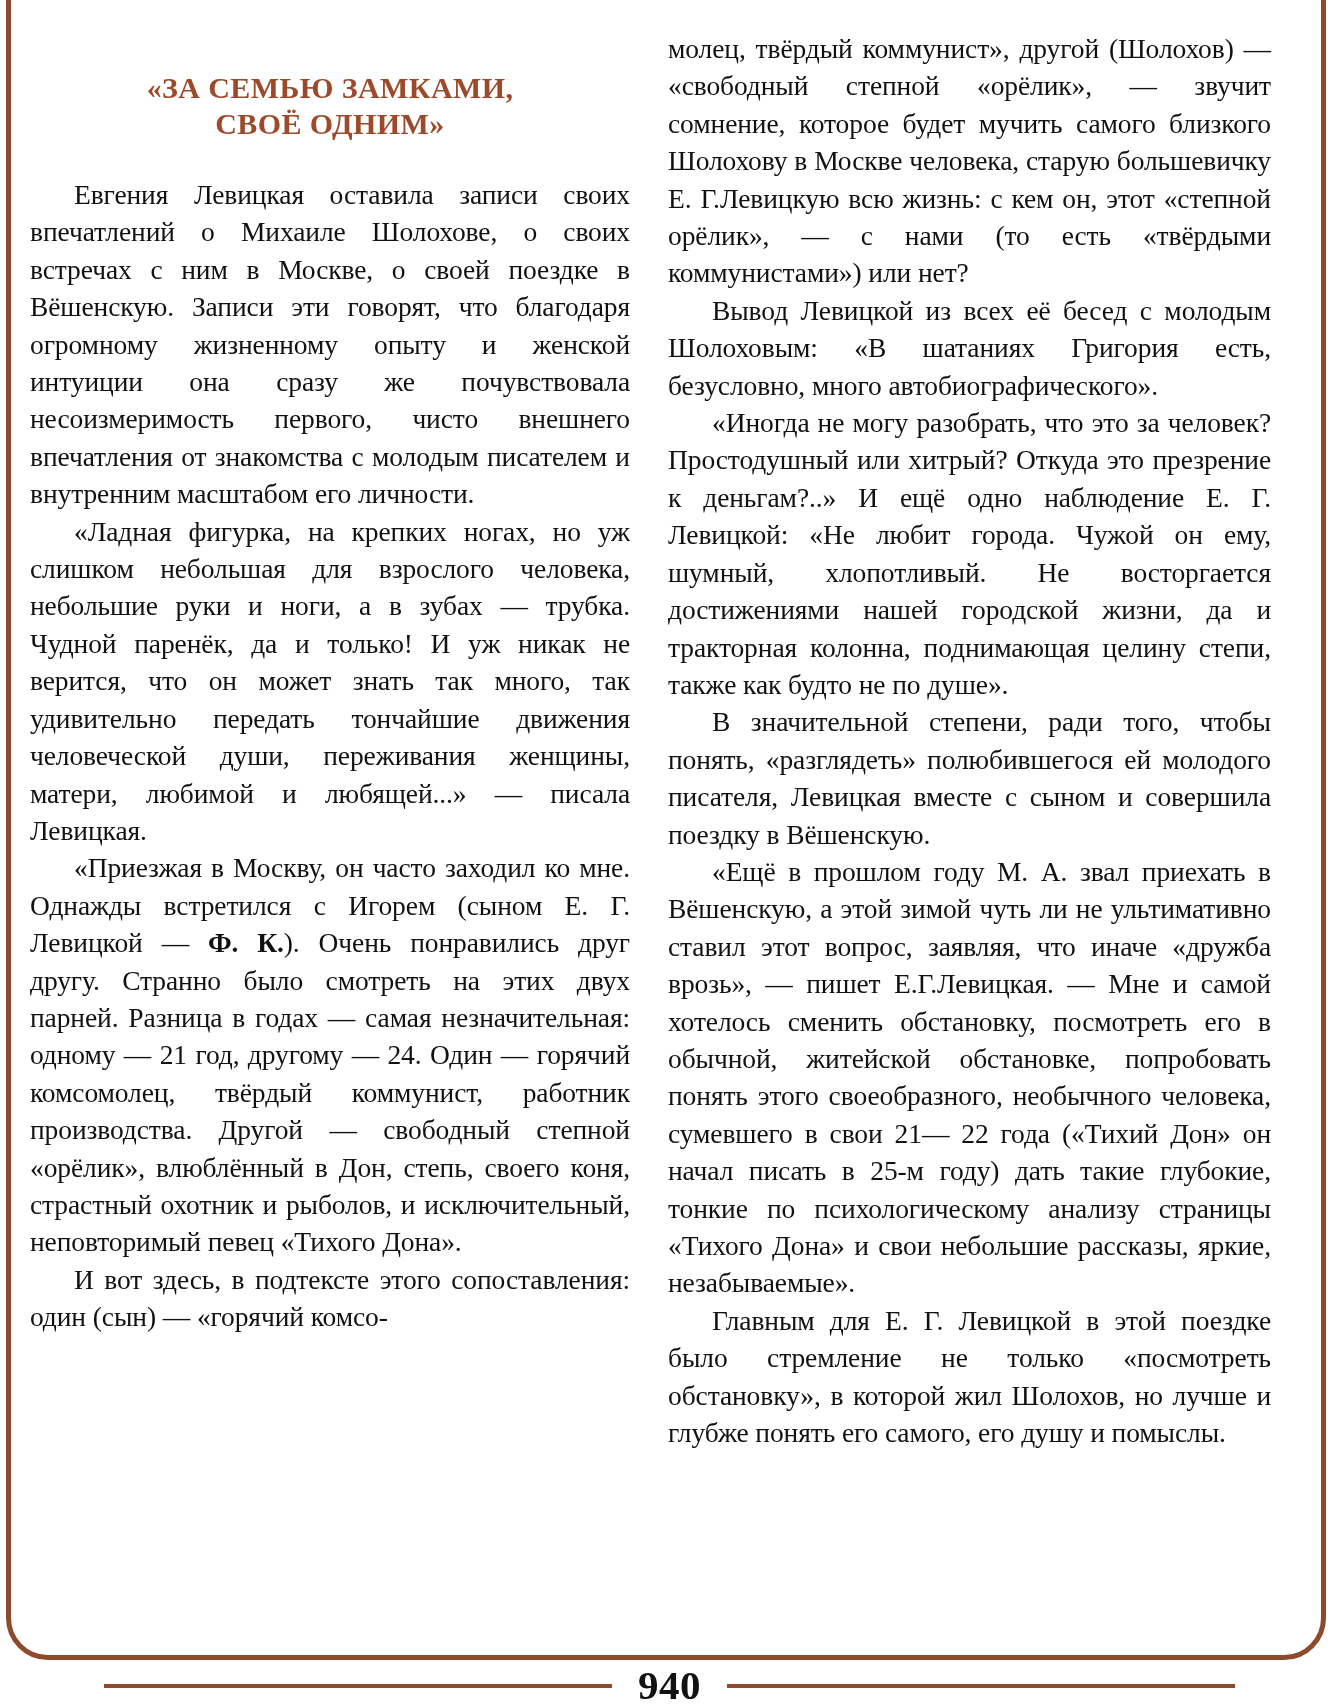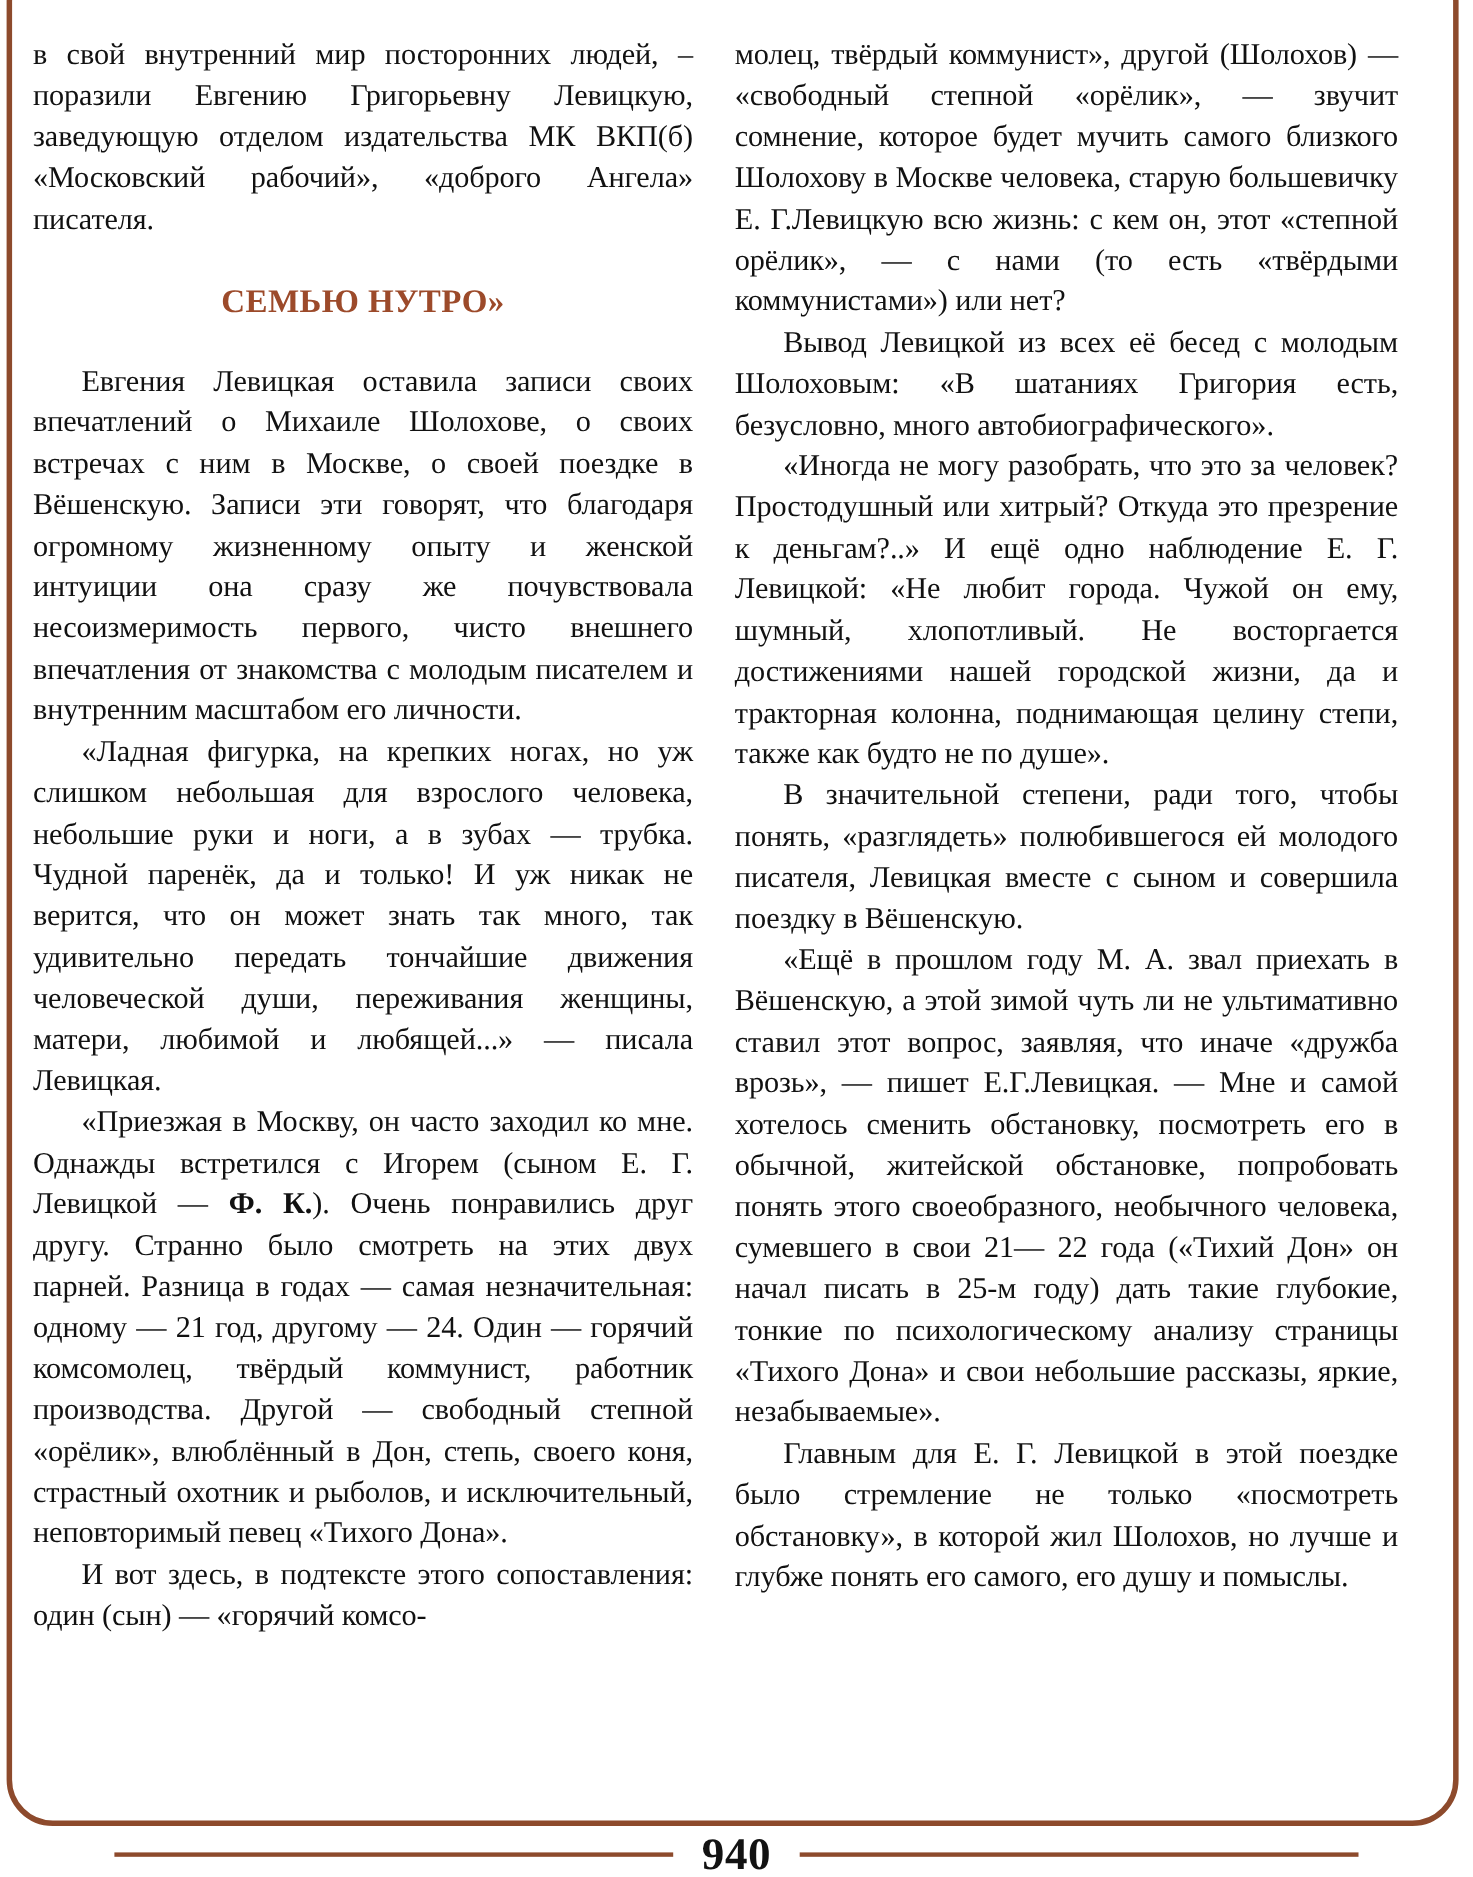--- a/index.html
+++ b/index.html
@@ -136,24 +136,24 @@
 <div class="page">
 
   <div class="page-frame"></div>
   <div class="frame-mask-top"></div>
 
   <div class="content">
     <div class="columns">
 
       <div class="col">
 
-        <p class="para cont">в свой внутренний мир посторонних людей, – поразили Евгению Григорьевну Левицкую, заведующую отделом издательства МК ВКП(б) «Московский рабочий», «доброго Ангела» писателя.</p>
 
         <h2 class="article-title">
-          <span class="tline">СЕМЬЮ НУТРО»</span>
+          <span class="tline">«ЗА СЕМЬЮ ЗАМКАМИ,</span>
+          <span class="tline">СВОЁ ОДНИМ»</span>
         </h2>
 
         <p class="para indent">Евгения Левицкая оставила записи своих впечатлений о Михаиле Шолохове, о своих встречах с ним в Москве, о своей поездке в Вёшенскую. Записи эти говорят, что благодаря огромному жизненному опыту и женской интуиции она сразу же почувствовала несоизмеримость первого, чисто внешнего впечатления от знакомства с молодым писателем и внутренним масштабом его личности.</p>
 
         <p class="para indent">«Ладная фигурка, на крепких ногах, но уж слишком небольшая для взрослого человека, небольшие руки и ноги, а в зубах — трубка. Чудной паренёк, да и только! И уж никак не верится, что он может знать так много, так удивительно передать тончайшие движения человеческой души, переживания женщины, матери, любимой и любящей...» — писала Левицкая.</p>
 
         <p class="para indent"><span>«Приезжая в Москву, он часто заходил ко мне. Однажды встретился с Игорем (сыном Е. Г. Левицкой — </span><b class="initials">Ф. К.</b><span>). Очень понравились друг другу. Странно было смотреть на этих двух парней. Разница в годах — самая незначительная: одному — 21 год, другому — 24. Один — горячий комсомолец, твёрдый коммунист, работник производства. Другой — свободный степной «орёлик», влюблённый в Дон, степь, своего коня, страстный охотник и рыболов, и исключительный, неповторимый певец «Тихого Дона».</span></p>
 
         <p class="para indent">И вот здесь, в подтексте этого сопоставления: один (сын) — «горячий комсо-</p>
       </div>

